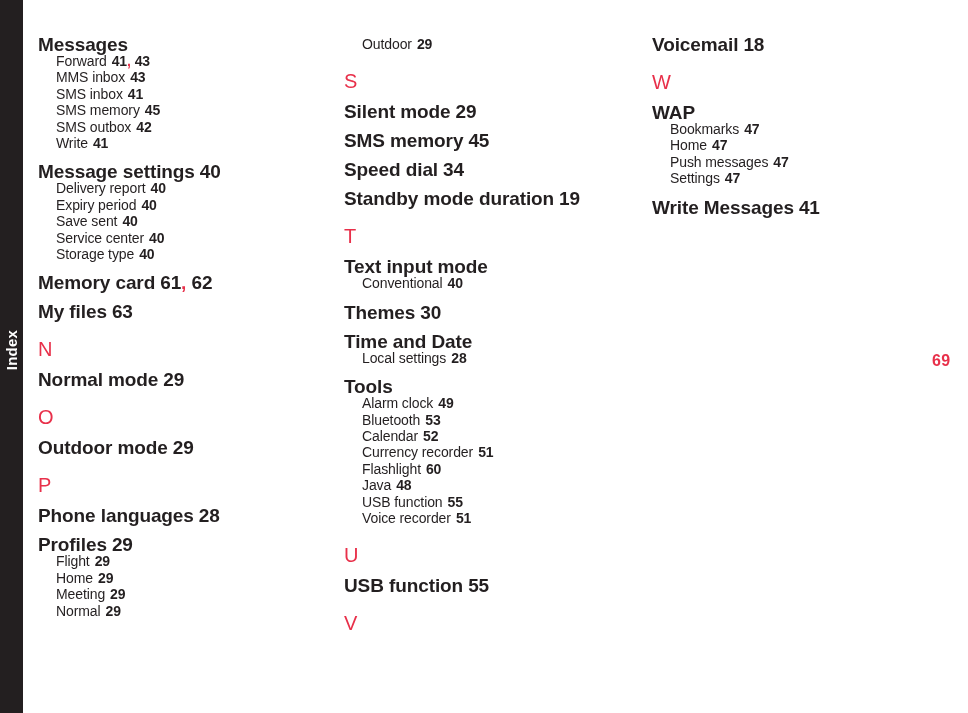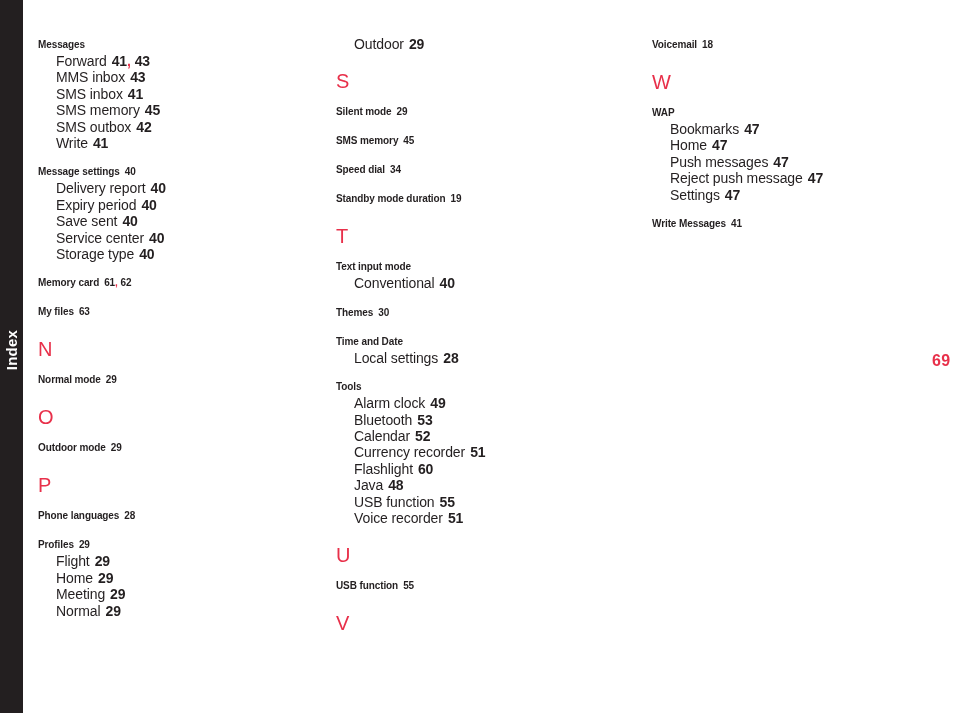--- a/index.html
+++ b/index.html
@@ -53,40 +53,40 @@
     letter-spacing: 0.3px;
   }
 
   
   .column {
     position: absolute;
     top: 36px;
     width: 285px;
   }
   #col-1 { left: 38px; }
-  #col-2 { left: 336px; }
+  #col-2 { left: 344px; }
   #col-3 { left: 652px; }
 
   
   .index-block { margin: 0; padding: 0; }
 
   
   .letter-heading {
     color: #e8304a;
     font-size: 20px;
     font-weight: normal;
     line-height: 20px;
     margin-top: 19px;
     margin-bottom: 10px;
     letter-spacing: 0.3px;
   }
 
   
   .entry-main {
-    font-size: 10px;
+    font-size: 19px;
     font-weight: bold;
     line-height: 17px;
     margin-top: 12px;
     white-space: nowrap;
     letter-spacing: -0.1px;
   }
   .entry-main.tight { margin-top: 0; }
 
   
   .entry-sub {
@@ -210,19 +210,18 @@
 <div class="column" id="col-3">
     <div class="index-block">
       <div class="entry-main tight"><span>Voicemail</span><span class="pages"><span>18</span></span></div>
     </div>
     <div class="letter-heading">W</div>
     <div class="index-block">
       <div class="entry-main"><span>WAP</span></div>
       <div class="entry-sub"><span>Bookmarks</span><span class="pages"><span>47</span></span></div>
       <div class="entry-sub"><span>Home</span><span class="pages"><span>47</span></span></div>
       <div class="entry-sub"><span>Push messages</span><span class="pages"><span>47</span></span></div>
-      <div class="entry-sub"><span>Reject push message</span><span class="pages"><span>47</span></span></div>
       <div class="entry-sub"><span>Settings</span><span class="pages"><span>47</span></span></div>
     </div>
     <div class="index-block">
       <div class="entry-main"><span>Write Messages</span><span class="pages"><span>41</span></span></div>
     </div>
   </div>
 
 </body></html>

